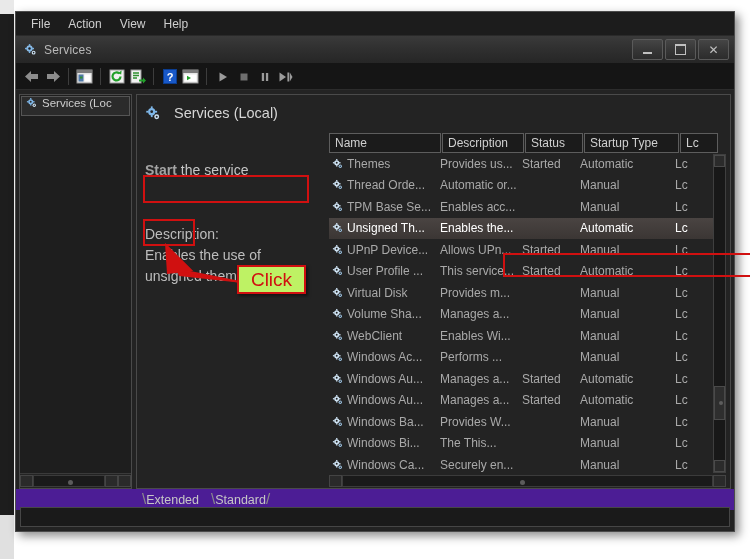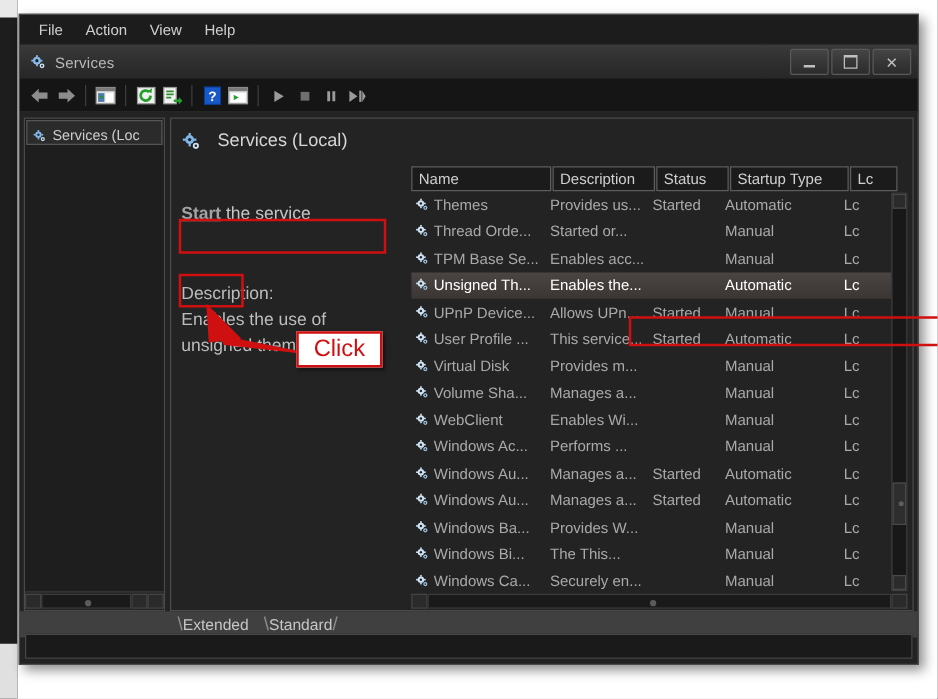--- a/index.html
+++ b/index.html
@@ -121,21 +121,21 @@
     background: #1e1e1e;
     border: 1px solid #4a4a4a;
     box-sizing: border-box;
     display: flex; flex-direction: column;
   }
   #tree-header {
     height: 20px;
     background: #2b2b2b;
     border: 1px solid #555;
     margin: 1px;
-    display: flex; align-items: flex-end;
+    display: flex; align-items: flex-start;
     box-sizing: border-box;
     overflow: hidden;
   }
   #tree-header .t-icon { margin: 0 4px 0 4px; display:flex; }
   #tree-header .t-label {
     color: #cdcdcd; font-size: 11.5px; white-space: nowrap;
   }
   #tree-body { flex: 1; background: #1e1e1e; }
   #tree-hscroll {
     height: 14px; background: #232323;
@@ -213,21 +213,21 @@
     box-sizing: border-box;
     pointer-events: none;
   }
   #anno-name-box { left: 6px;  top: 42px;  width: 166px; height: 28px; }
   #anno-start-box{ left: 6px;  top: 86px;  width:  52px; height: 27px; }
   #anno-row-box  { position:absolute; left: 178px; top: 120px; width: 382px; height: 24px; border:2px solid #d01010; box-sizing:border-box; pointer-events:none; z-index: 9;}
   #click-callout {
     position: absolute;
     left: 100px; top: 132px;
     width: 69px; height: 29px;
-    background: #ffffff;
+    background: #bef264;
     border: 2px solid #d01010;
     box-sizing: border-box;
     display: flex; align-items: center; justify-content: center;
     color: #d01010;
     font-size: 19px;
     box-shadow: 2px 2px 3px rgba(0,0,0,0.5);
     z-index: 10;
   }
   #anno-arrow-svg {
     position: absolute; left: 0; top: 0; width: 200px; height: 200px;
@@ -316,21 +316,21 @@
   #list-hscroll .hs-track {
     flex: 1; height: 12px; background: #1a1a1a; border: 1px solid #3b3b3b; box-sizing: border-box; position: relative;
   }
 
   
   #tabs-row {
     height: 21px;
     display: flex;
     align-items: flex-end;
     padding-left: 120px;
-    background: #404040;
+    background: #4c1d95;
     position: relative;
   }
   .tab {
     color: #c6c6c6;
     font-size: 12.5px;
     position: relative;
     padding: 0 6px 1px 6px;
     line-height: 18px;
     transform: skewX(0deg);
   }
@@ -598,21 +598,21 @@
                         <rect x="5.5" y="1.3" width="1.7" height="2"></rect>
                         <rect x="5.5" y="9.4" width="1.7" height="2"></rect>
                         <rect x="1.2" y="5.5" width="2" height="1.7"></rect>
                         <rect x="9.4" y="5.5" width="2" height="1.7"></rect>
                       </g>
                       <circle cx="11" cy="11" r="2.2" fill="#9ec6e6"></circle>
                       <circle cx="11" cy="11" r="0.9" fill="#232323"></circle>
                     </svg>
                   </span>
                   <span class="cell c-name">Thread Orde...</span>
-                  <span class="cell c-desc">Started or...</span>
+                  <span class="cell c-desc">Automatic or...</span>
                   <span class="cell c-status"></span>
                   <span class="cell c-startup">Manual</span>
                   <span class="cell c-logon">Lc</span>
                 </div>
                 <div class="row">
                   <span class="cell c-icon">
                     <svg width="12" height="12" viewBox="0 0 16 16">
                       <circle cx="6.3" cy="6.3" r="3.4" fill="#cfe4f5"></circle>
                       <circle cx="6.3" cy="6.3" r="1.3" fill="#232323"></circle>
                       <g fill="#cfe4f5">

